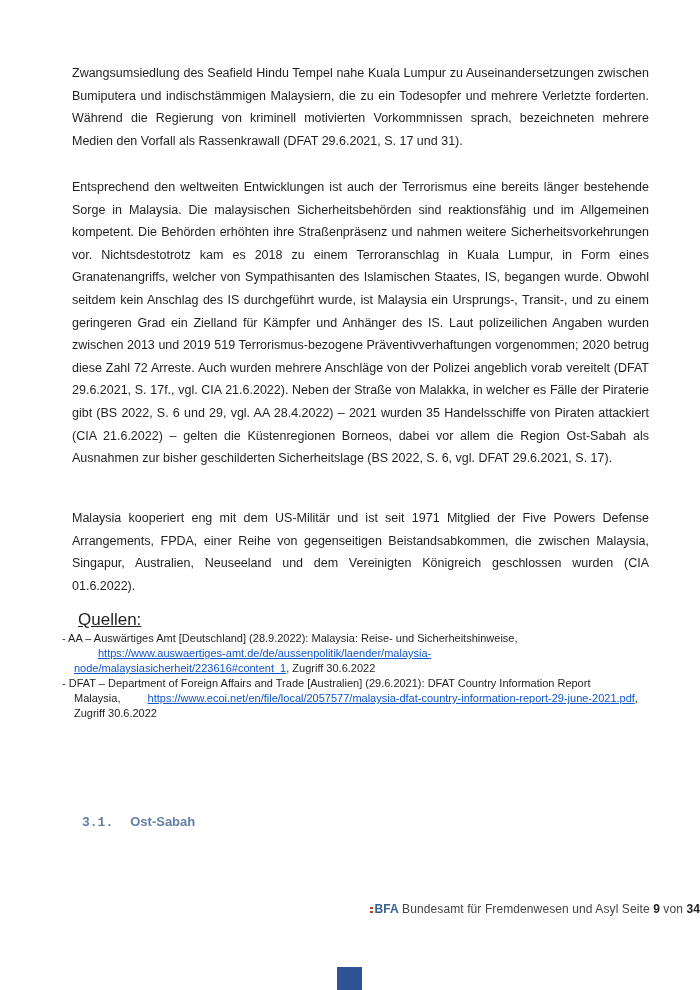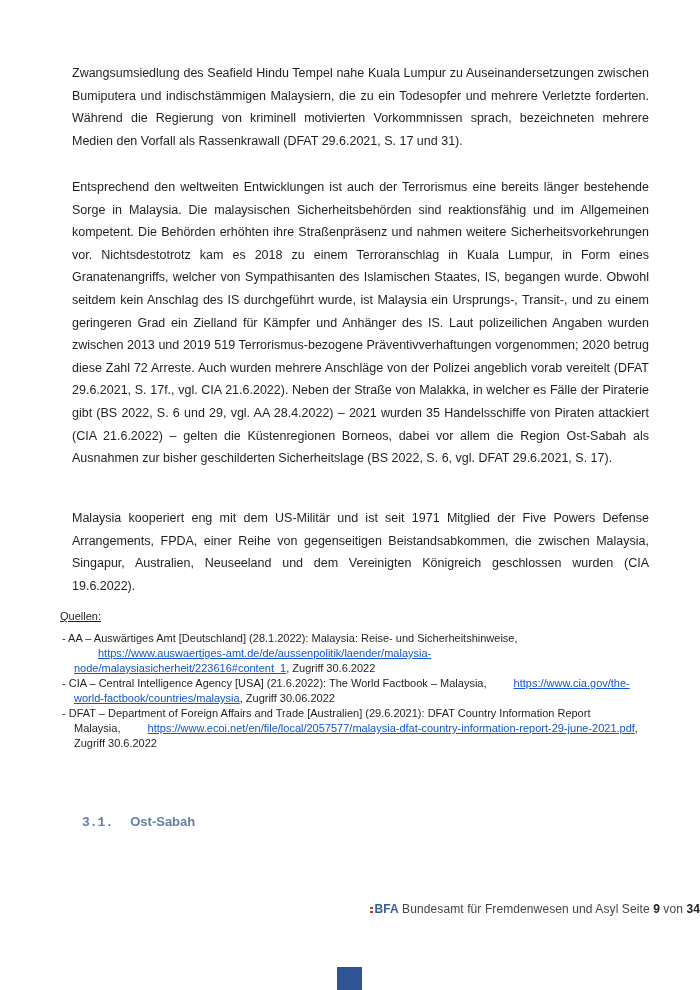--- a/index.html
+++ b/index.html
@@ -24,23 +24,23 @@
     position:absolute;
     left:72px;
     width:577px;
     font-size:12.5px;
     line-height:22.6px;
     text-align:justify;
     color:var(--text-color);
   }
   .quellen-label{
     position:absolute;
-    left:60px;
+    left:78px;
     top:610px;
-    font-size:11px;
+    font-size:17px;
     text-decoration:underline;
     color:var(--text-color);
   }
   .sources{
     position:absolute;
     left:62px;
     top:631px;
     width:577px;
     font-size:11px;
     line-height:15px;
@@ -97,27 +97,26 @@
     background:var(--box-blue);
   }
 </style>
 </head>
 <body>
 
 <div class="page">
 
   <p class="para" style="top:62px">Zwangsumsiedlung des Seafield Hindu Tempel nahe Kuala Lumpur zu Auseinandersetzungen zwischen Bumiputera und indischstämmigen Malaysiern, die zu ein Todesopfer und mehrere Verletzte forderten. Während die Regierung von kriminell motivierten Vorkommnissen sprach, bezeichneten mehrere Medien den Vorfall als Rassenkrawall (DFAT 29.6.2021, S. 17 und 31).</p>
   <p class="para" style="top:176px">Entsprechend den weltweiten Entwicklungen ist auch der Terrorismus eine bereits länger bestehende Sorge in Malaysia. Die malaysischen Sicherheitsbehörden sind reaktionsfähig und im Allgemeinen kompetent. Die Behörden erhöhten ihre Straßenpräsenz und nahmen weitere Sicherheitsvorkehrungen vor. Nichtsdestotrotz kam es 2018 zu einem Terroranschlag in Kuala Lumpur, in Form eines Granatenangriffs, welcher von Sympathisanten des Islamischen Staates, IS, begangen wurde. Obwohl seitdem kein Anschlag des IS durchgeführt wurde, ist Malaysia ein Ursprungs-, Transit-, und zu einem geringeren Grad ein Zielland für Kämpfer und Anhänger des IS. Laut polizeilichen Angaben wurden zwischen 2013 und 2019 519 Terrorismus-bezogene Präventivverhaftungen vorgenommen; 2020 betrug diese Zahl 72 Arreste. Auch wurden mehrere Anschläge von der Polizei angeblich vorab vereitelt (DFAT 29.6.2021, S. 17f., vgl. CIA 21.6.2022). Neben der Straße von Malakka, in welcher es Fälle der Piraterie gibt (BS 2022, S. 6 und 29, vgl. AA 28.4.2022) – 2021 wurden 35 Handelsschiffe von Piraten attackiert (CIA 21.6.2022) – gelten die Küstenregionen Borneos, dabei vor allem die Region Ost-Sabah als Ausnahmen zur bisher geschilderten Sicherheitslage (BS 2022, S. 6, vgl. DFAT 29.6.2021, S. 17).</p>
-  <p class="para" style="top:507px">Malaysia kooperiert eng mit dem US-Militär und ist seit 1971 Mitglied der Five Powers Defense Arrangements, FPDA, einer Reihe von gegenseitigen Beistandsabkommen, die zwischen Malaysia, Singapur, Australien, Neuseeland und dem Vereinigten Königreich geschlossen wurden (CIA 19.6.2022).</p>
+  <p class="para" style="top:507px">Malaysia kooperiert eng mit dem US-Militär und ist seit 1971 Mitglied der Five Powers Defense Arrangements, FPDA, einer Reihe von gegenseitigen Beistandsabkommen, die zwischen Malaysia, Singapur, Australien, Neuseeland und dem Vereinigten Königreich geschlossen wurden (CIA 01.6.2022).</p>
 
   <div class="quellen-label">Quellen:</div>
 
   <div class="sources">
-      <div class="source-item"><span>- AA – Auswärtiges Amt [Deutschland] (28.1.2022): Malaysia: Reise- und Sicherheitshinweise, </span><a href="#">https://www.auswaertiges-amt.de/de/aussenpolitik/laender/malaysia-node/malaysiasicherheit/223616#content_1</a><span>, Zugriff 30.6.2022</span></div>
-      <div class="source-item"><span>- CIA – Central Intelligence Agency [USA] (21.6.2022): The World Factbook – Malaysia, </span><a href="#">https://www.cia.gov/the-world-factbook/countries/malaysia</a><span>, Zugriff 30.06.2022</span></div>
+      <div class="source-item"><span>- AA – Auswärtiges Amt [Deutschland] (28.9.2022): Malaysia: Reise- und Sicherheitshinweise, </span><a href="#">https://www.auswaertiges-amt.de/de/aussenpolitik/laender/malaysia-node/malaysiasicherheit/223616#content_1</a><span>, Zugriff 30.6.2022</span></div>
       <div class="source-item"><span>- DFAT – Department of Foreign Affairs and Trade [Australien] (29.6.2021): DFAT Country Information Report Malaysia, </span><a href="#">https://www.ecoi.net/en/file/local/2057577/malaysia-dfat-country-information-report-29-june-2021.pdf</a><span>, Zugriff 30.6.2022</span></div>
     </div>
 
   <div class="section-heading">
     <span class="num">3.1.</span><span>Ost-Sabah</span>
   </div>
 
   <div class="footer">
     <span class="flag"></span><span class="bfa">BFA</span><span> Bundesamt für Fremdenwesen und Asyl </span><span>Seite </span><b>9</b><span> von </span><b>34</b>
   </div>

